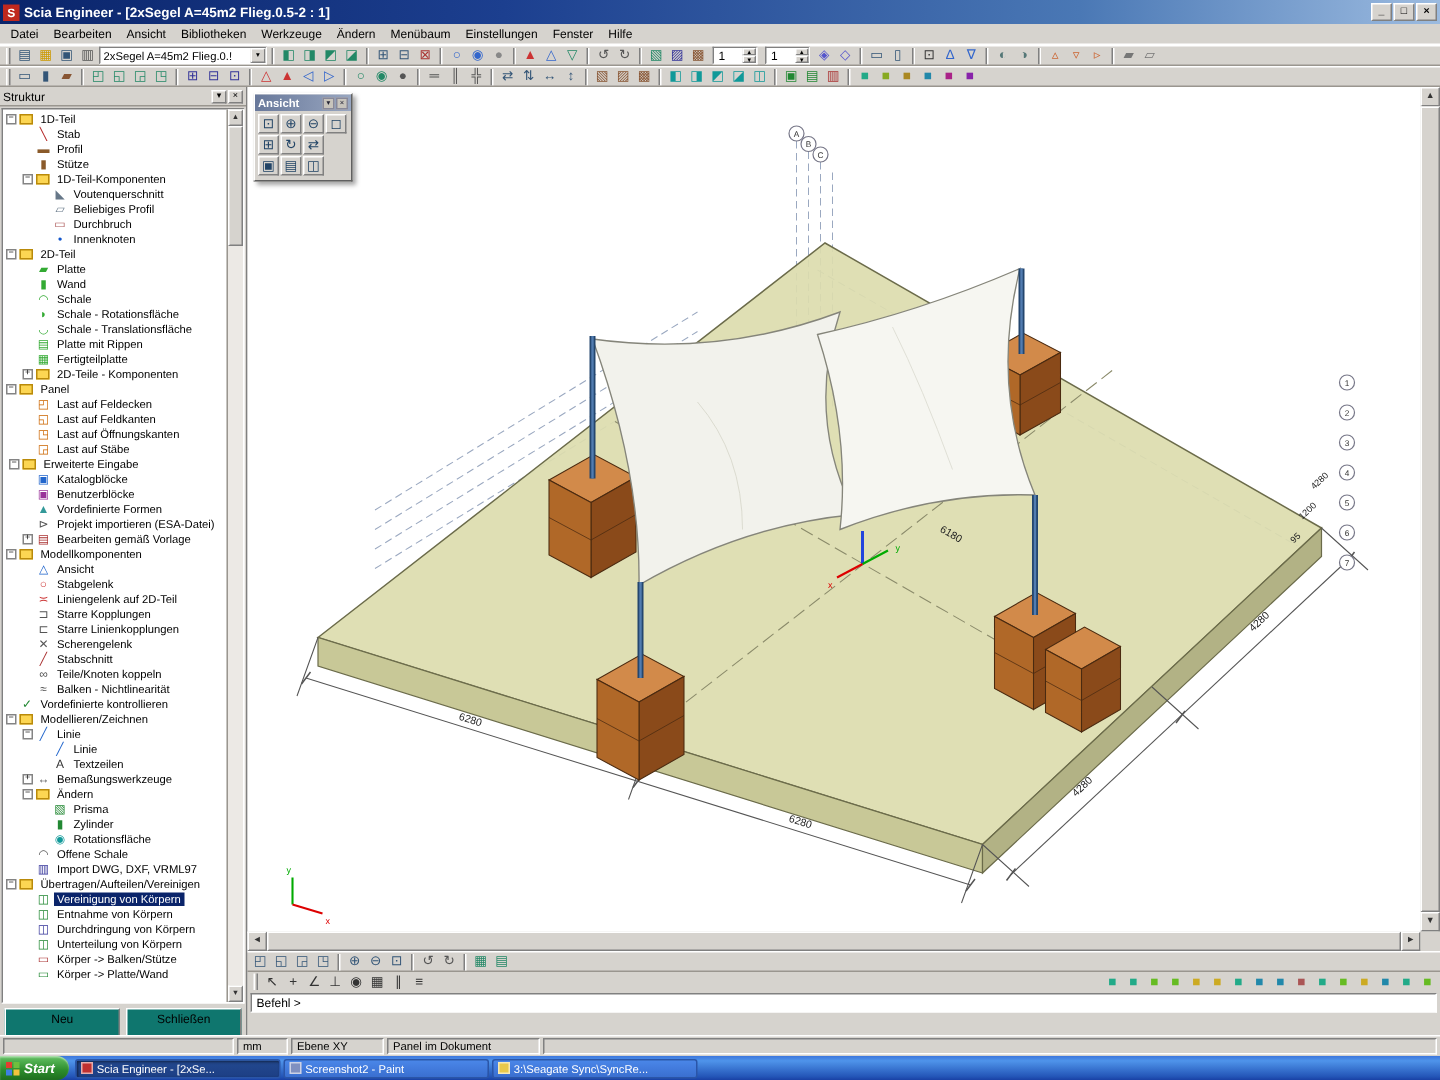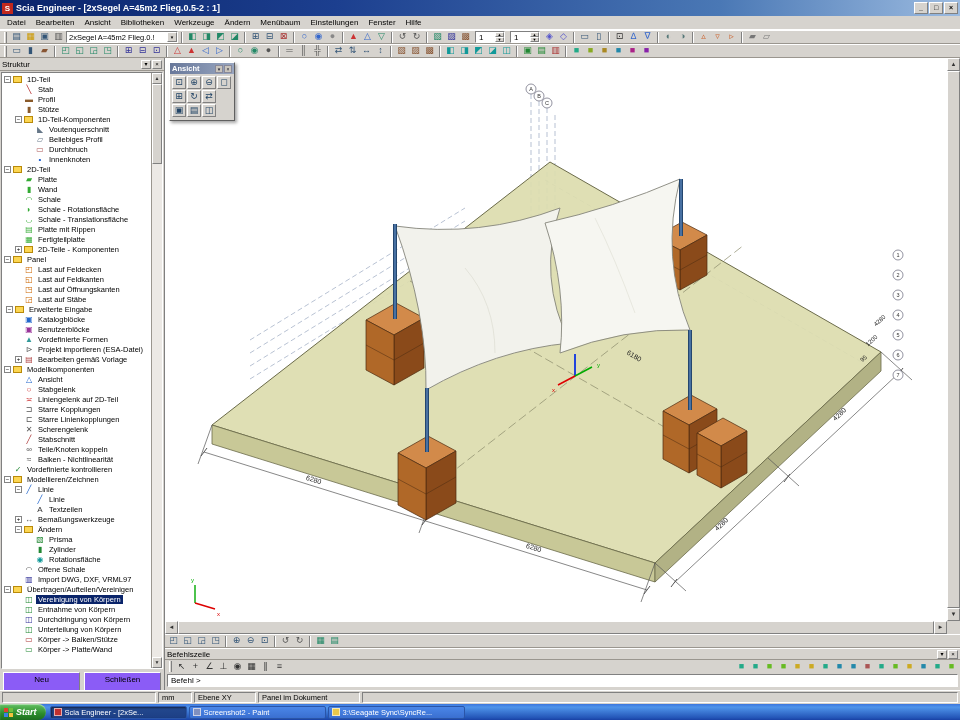--- a/index.html
+++ b/index.html
@@ -42,21 +42,21 @@
   .exp{width:9px;flex:0 0 9px;text-align:center;color:#555;font-size:7px;line-height:8px;}
   .exp.box{width:7px;flex:0 0 7px;height:7px;border:1px solid #848484;background:#fff;color:#000;font-size:6px;line-height:5px;margin-right:2px;}
   .ticon{width:10px;flex:0 0 10px;text-align:center;font-size:8px;line-height:9px;margin-right:2px;}
   .ticon.folder{width:9px;flex:0 0 9px;height:7px;background:#fcd653;border:1px solid #b98a0a;margin-right:3px;}
   .tlabel{padding:0 2px;}
   .trow.sel .tlabel{background:#0a246a;color:#fff;}
   .tscroll{width:11px;flex:0 0 11px;background:#ece9e5;display:flex;flex-direction:column;border-left:1px solid #9a968f;}
   .sb-btn{height:11px;flex:0 0 11px;background:#d6d3ce;border:1px solid;border-color:#fff #808080 #808080 #fff;font-size:5px;line-height:9px;text-align:center;color:#333;}
   .sb-thumb-v{flex:0 0 80px;background:#d6d3ce;border:1px solid;border-color:#fff #808080 #808080 #fff;}
   .panel-btnrow{height:20px;flex:0 0 20px;display:flex;gap:4px;padding:2px 3px;}
-  .btn{flex:1;height:27px;background:#8b5cf6;border:1px solid;border-color:#fff #808080 #808080 #fff;font-size:8px;text-align:center;line-height:13px;}
+  .btn{flex:1;height:27px;background:#0f766e;border:1px solid;border-color:#fff #808080 #808080 #fff;font-size:8px;text-align:center;line-height:13px;}
 
   .rightcol{flex:1;display:flex;flex-direction:column;min-width:0;}
   .scene-row{flex:1;display:flex;min-height:0;}
   .viewport{flex:1;position:relative;background:#fff;overflow:hidden;}
   .vscroll{width:13px;flex:0 0 13px;background:#ece9e5;display:flex;flex-direction:column;}
   .vscroll .sb-btn{height:13px;flex:0 0 13px;font-size:6px;line-height:11px;}
   .vscroll .thumb{flex:1;margin:0;background:#d6d3ce;border:1px solid;border-color:#fff #808080 #808080 #fff;}
   .hscroll-row{height:13px;flex:0 0 13px;display:flex;}
   .hscroll{flex:1;background:#ece9e5;display:flex;}
   .hscroll .sb-btn{width:13px;flex:0 0 13px;height:13px;font-size:6px;line-height:11px;}
@@ -745,27 +745,20 @@
           <span class="tbi" style="color: rgb(51, 85, 119);">⊡</span>
           <span class="tbsep"></span>
           <span class="tbi" style="color: rgb(85, 85, 85);">↺</span>
           <span class="tbi" style="color: rgb(85, 85, 85);">↻</span>
           <span class="tbsep"></span>
           <span class="tbi" style="color: rgb(34, 136, 102);">▦</span>
           <span class="tbi" style="color: rgb(34, 136, 102);">▤</span>
         </div>
 
       <div class="cmdpanel">
-        <div class="cmd-header">
-          <span class="panel-title">Befehlszeile</span>
-          <span class="mini-btns">
-            <span class="mini-btn">▾</span>
-            <span class="mini-btn">×</span>
-          </span>
-        </div>
         <div class="cmd-icons">
           <span style="display:flex;align-items:center;gap:1px" id="cmd-left">
               <span class="tbgrip"></span>
               <span class="tbi" style="color: rgb(51, 51, 51);">↖</span>
               <span class="tbi" style="color: rgb(51, 51, 51);">+</span>
               <span class="tbi" style="color: rgb(51, 51, 51);">∠</span>
               <span class="tbi" style="color: rgb(51, 51, 51);">⊥</span>
               <span class="tbi" style="color: rgb(51, 51, 51);">◉</span>
               <span class="tbi" style="color: rgb(51, 51, 51);">▦</span>
               <span class="tbi" style="color: rgb(51, 51, 51);">∥</span>

